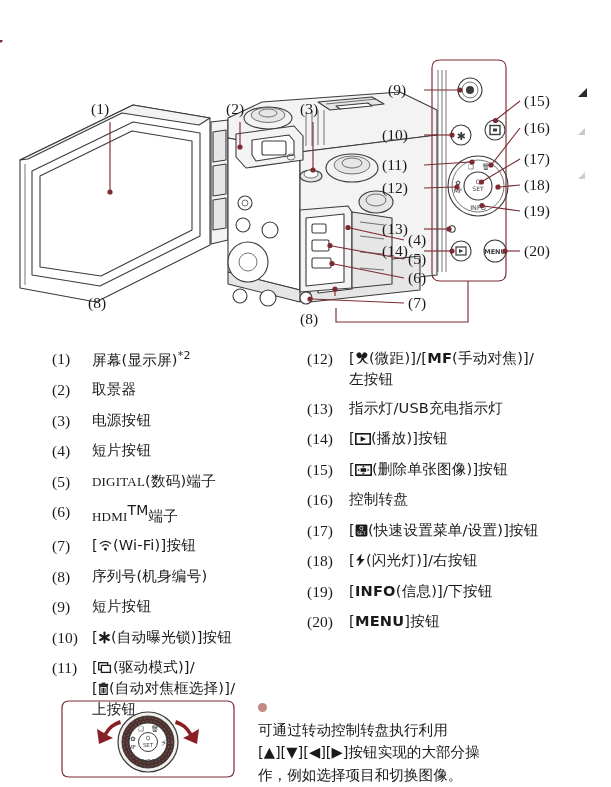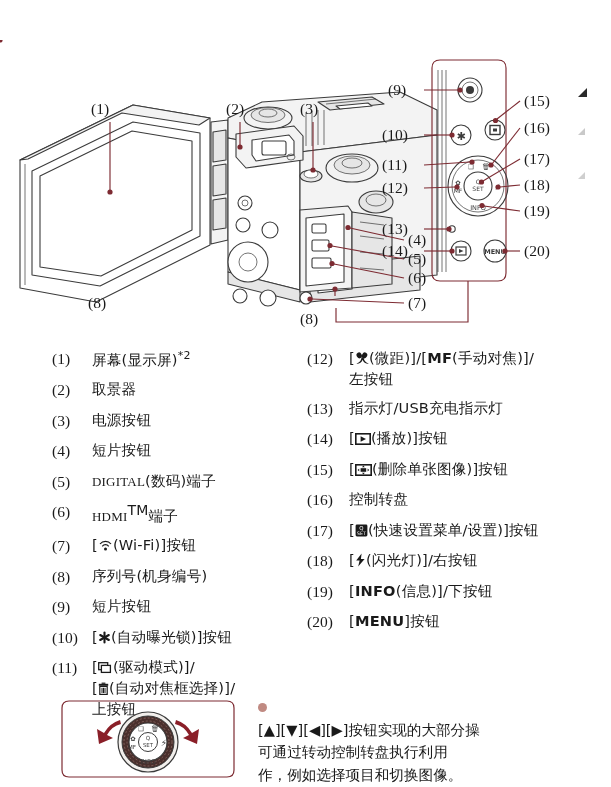--- a/index.html
+++ b/index.html
@@ -592,22 +592,22 @@
         </g>
         <g fill="#8a1f28">
           <path d="M118,22 q10,3 16,13 l7,-4 l-2,15 l-14,-6 l6,-3 q-5,-9 -14,-11 Z"></path>
         </g>
       </svg>
     </div>
 
     <div class="note">
       <span class="note-bullet"></span>
       <span class="note-body">
+        <span class="nline">可通过转动控制转盘执行利用</span>
         <span class="nline">[▲][▼][◀][▶]按钮实现的大部分操</span>
-        <span class="nline">可通过转动控制转盘执行利用</span>
         <span class="nline">作，例如选择项目和切换图像。</span>
       </span>
     </div>
   </div>
 
   <div class="edge-mark" style="right:24px; top:88px; border-width:0 0 9px 9px; border-color:transparent transparent #2b2b2b transparent;"></div>
   <div class="edge-mark" style="right:26px; top:128px; border-width:0 0 7px 7px; border-color:transparent transparent #c9c9c9 transparent;"></div>
   <div class="edge-mark" style="right:26px; top:172px; border-width:0 0 7px 7px; border-color:transparent transparent #cfcfcf transparent;"></div>
 
 </div>

